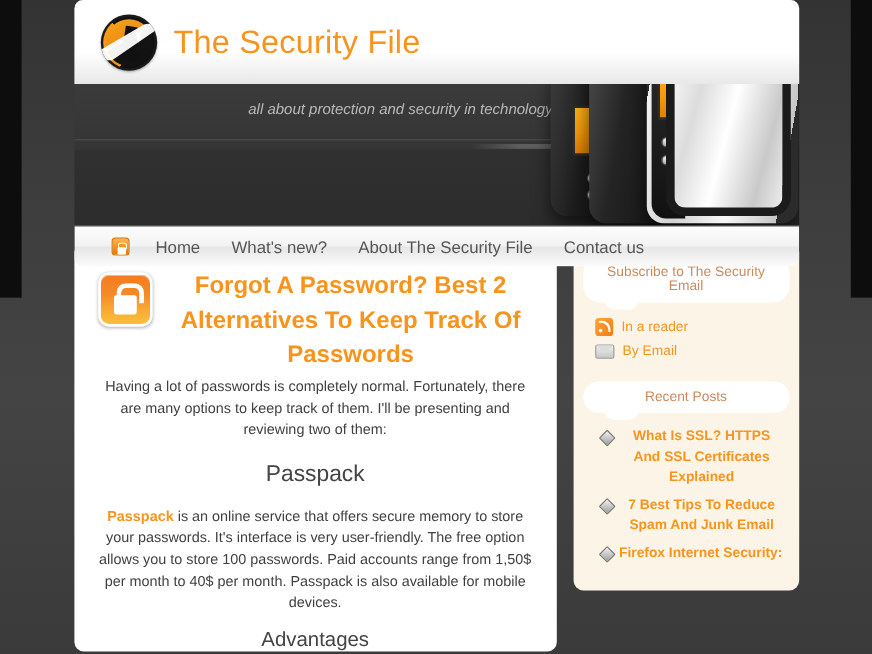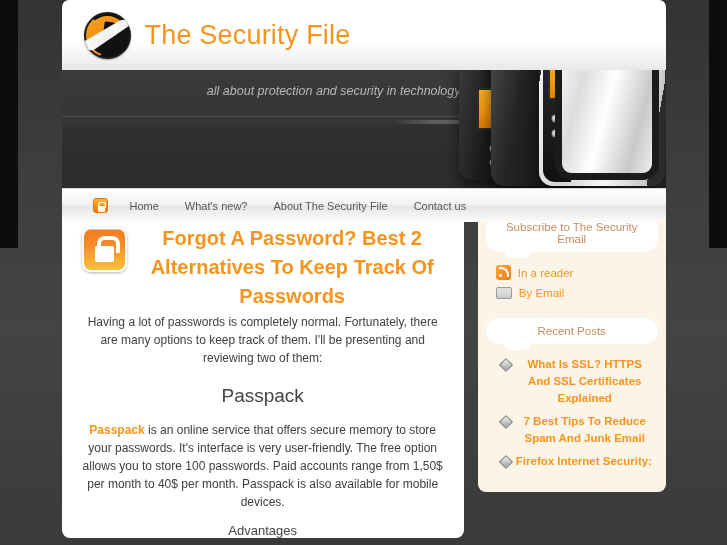--- a/index.html
+++ b/index.html
@@ -225,21 +225,21 @@
   .nav-lock:before {
     content:""; position:absolute; left:4.5px; top:2.5px;
     width:6px; height:5px; border:1.6px solid #fff; border-bottom:0;
     border-radius: 3px 3px 0 0;
   }
   .nav-lock:after {
     content:""; position:absolute; left:4px; top:6.5px;
     width:7px; height:6px; background:#fff; border-radius:1px;
   }
   .nav-item {
-    font-size: 11px;
+    font-size: 14px;
     color: #555;
     padding: 0 13px;
     white-space: nowrap;
     cursor: pointer;
     text-decoration: none;
   }
   .nav-item:first-of-type { margin-left: 9px; }
 
   
   .content {
@@ -306,21 +306,21 @@
     clear: both;
   }
 
   .inline-link {
     color: #f7941d;
     font-weight: bold;
     text-decoration: none;
   }
 
   .sub-head {
-    font-size: 13px;
+    font-size: 17px;
     color: #444;
     margin-top: 12px;
     font-weight: 400;
   }
 
   
   .sidebar {
     width: 216px;
     background: #fdf4e8;
     border-radius: 8px;

